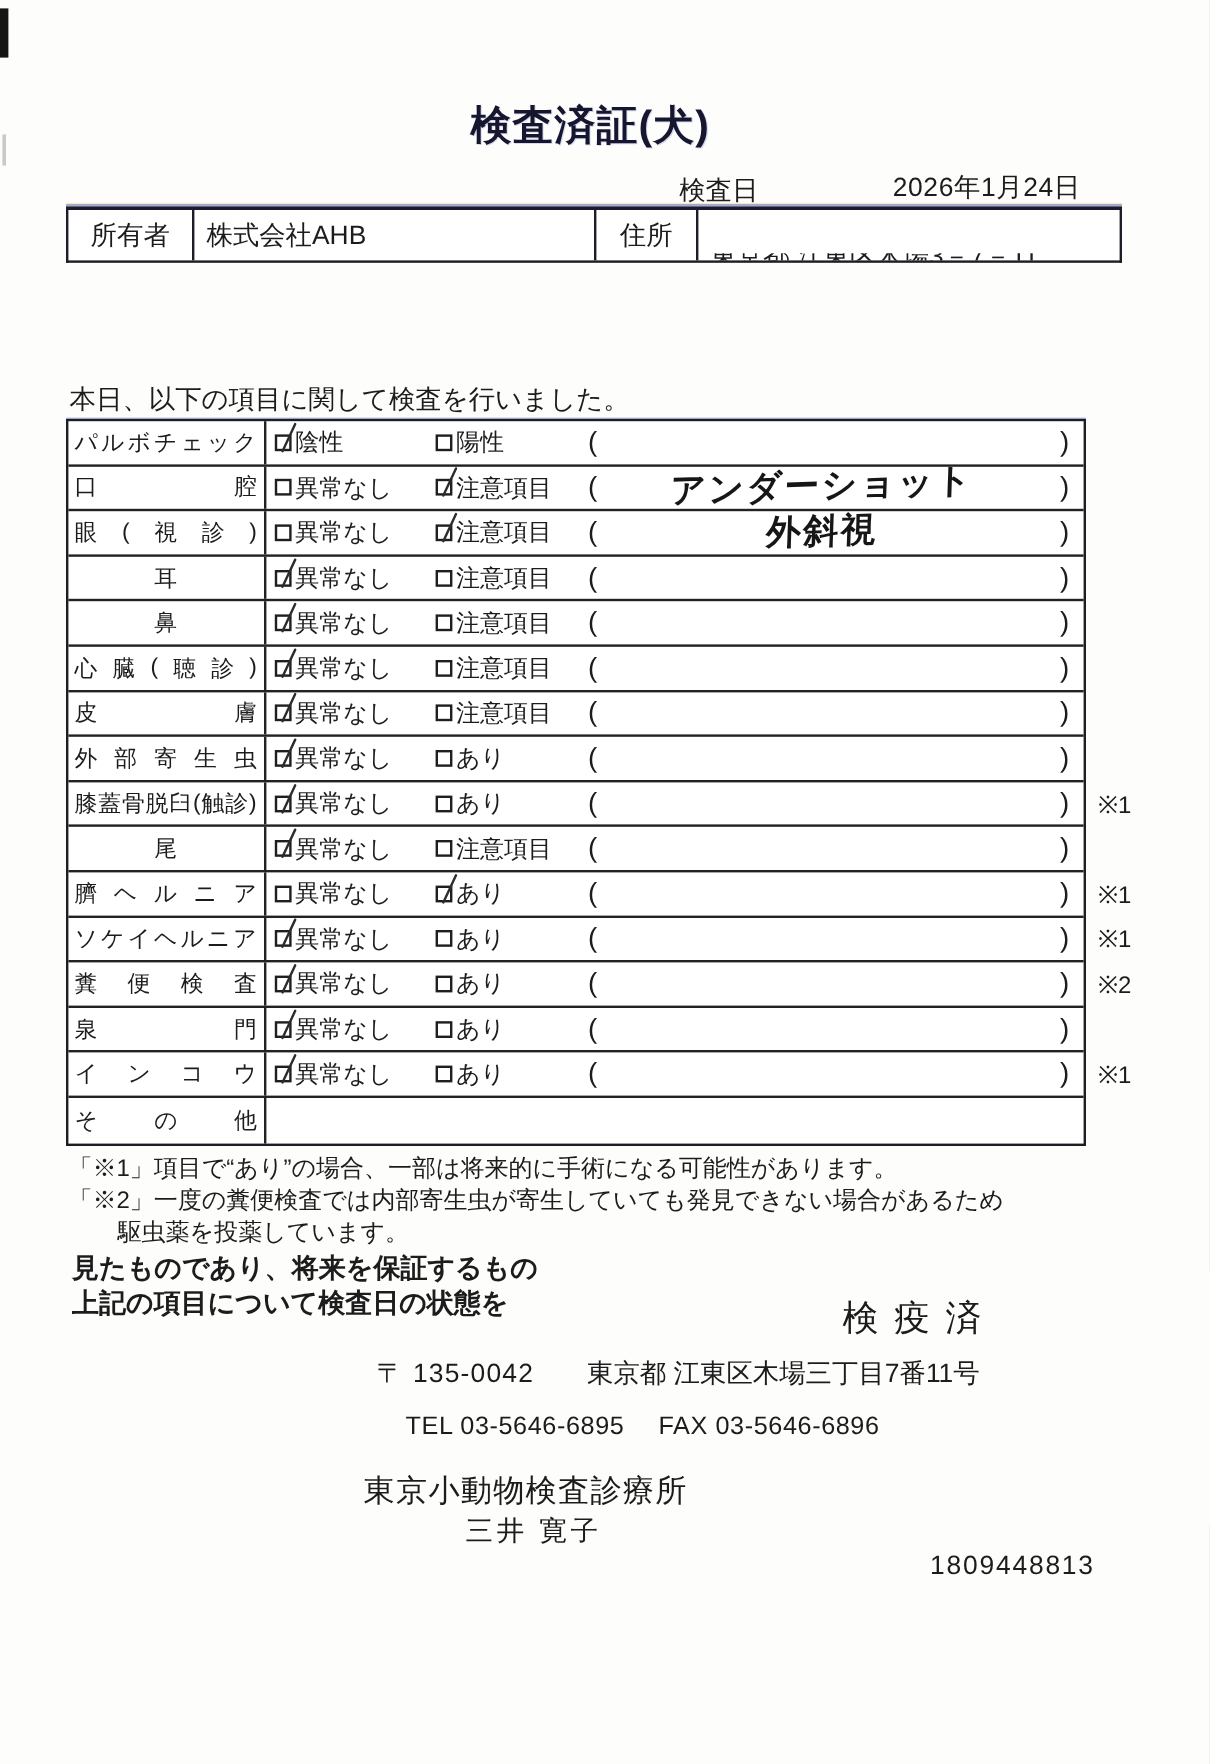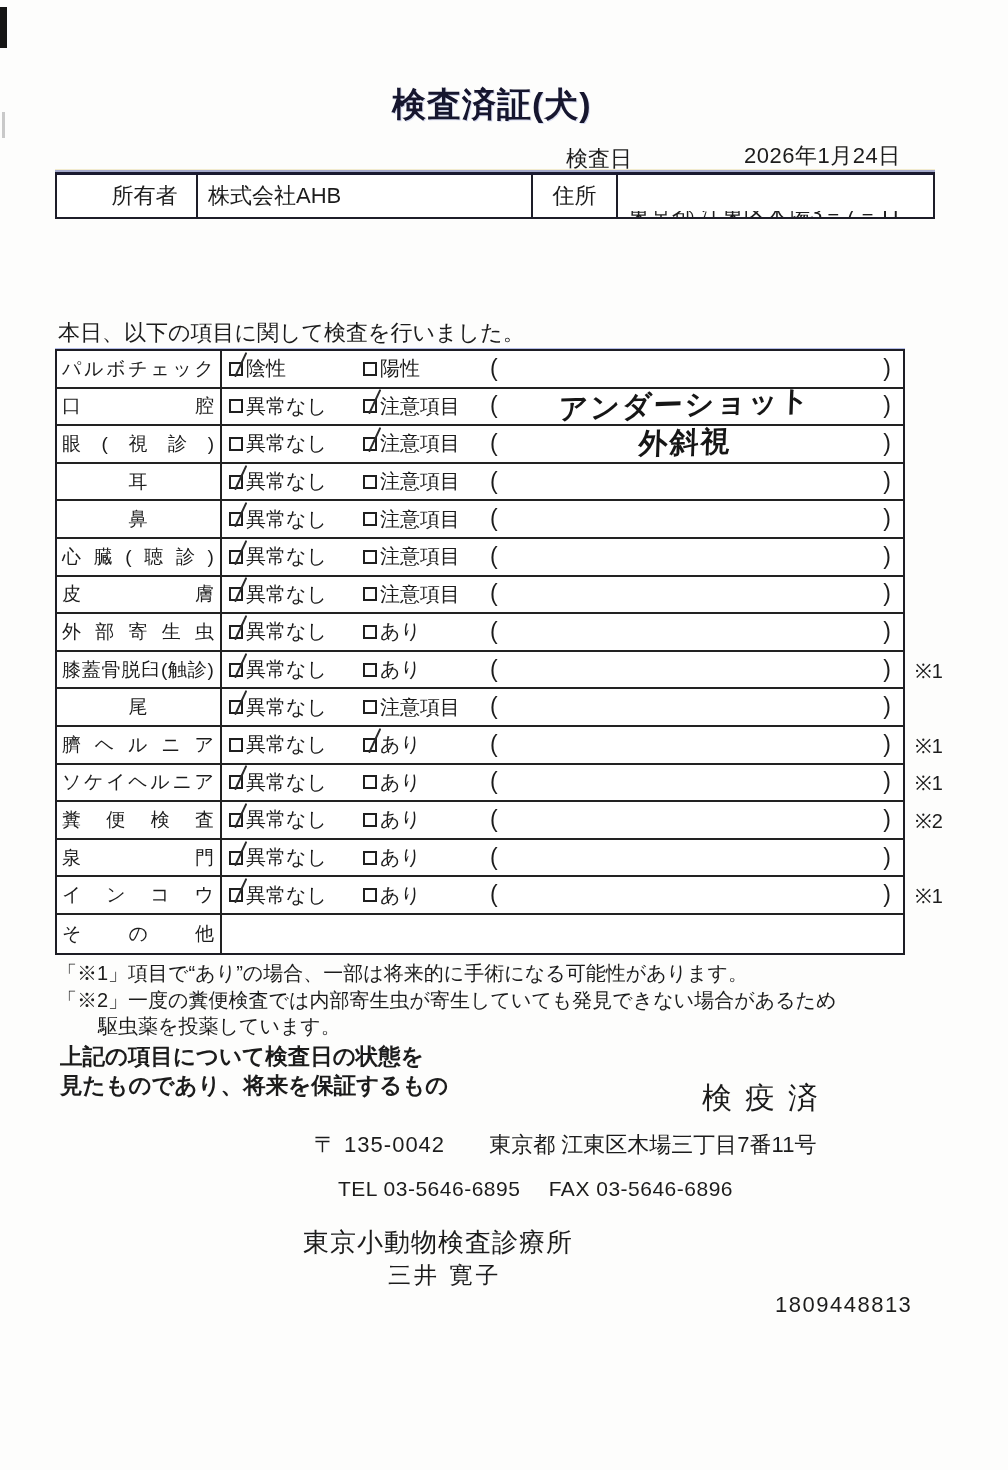--- a/index.html
+++ b/index.html
@@ -23,21 +23,21 @@
 
   
   .htable{
     position:absolute;left:55px;width:880px;box-sizing:border-box;
     border:2px solid #1d1d28;border-top:3px solid #1a1a30;
     box-shadow:0 -2px 0 rgba(70,90,200,.45), 0 -3px 0 rgba(220,200,120,.35);
     background:#fff;
   }
   .owner-table{top:172px;height:47px;}
   .pet-table{top:227px;height:85px;}
-  .hrow{display:grid;height:100%;padding-left:36px;}
+  .hrow{display:grid;height:100%;}
   .pet-table .hrow{height:41px;}
   .pet-table .hrow.r1{border-bottom:2px solid #1d1d28;height:42px;box-sizing:border-box;}
   .hcell{display:flex;align-items:center;font-size:22px;box-sizing:border-box;overflow:hidden;white-space:nowrap;}
   .hcell.lbl{justify-content:center;border-right:2px solid #1d1d28;}
   .hcell.val{padding-left:10px;border-right:2px solid #1d1d28;}
   .hcell.last{border-right:none;margin-top:36px;}
   .owner-grid{grid-template-columns:105px 335px 85px 1fr;}
   .pet-grid1{grid-template-columns:105px 335px 85px 92px 65px 1fr;}
   .pet-grid2{grid-template-columns:105px 335px 85px 1fr;}
   .weight-cell{justify-content:flex-end;padding-right:22px;gap:18px;}
@@ -481,22 +481,22 @@
       </div>
       <span class="fmark"></span>
     </div>
   </div>
 
   <div class="note note1">「※1」項目で“あり”の場合、一部は将来的に手術になる可能性があります。</div>
   <div class="note note2a">「※2」一度の糞便検査では内部寄生虫が寄生していても発見できない場合があるため</div>
   <div class="note note2b">駆虫薬を投薬しています。</div>
 
   <div class="disclaimer">
+    <div>見たものであり、将来を保証するもの</div>
     <div>上記の項目について検査日の状態を</div>
-    <div>見たものであり、将来を保証するもの</div>
   </div>
 
   <div class="stamp">検疫済</div>
 
   <div class="addr-line">
     <span class="postal">〒 135-0042</span>
     <span>東京都 江東区木場三丁目7番11号</span>
   </div>
   <div class="tel-line">
     <span class="tel">TEL 03-5646-6895</span>

